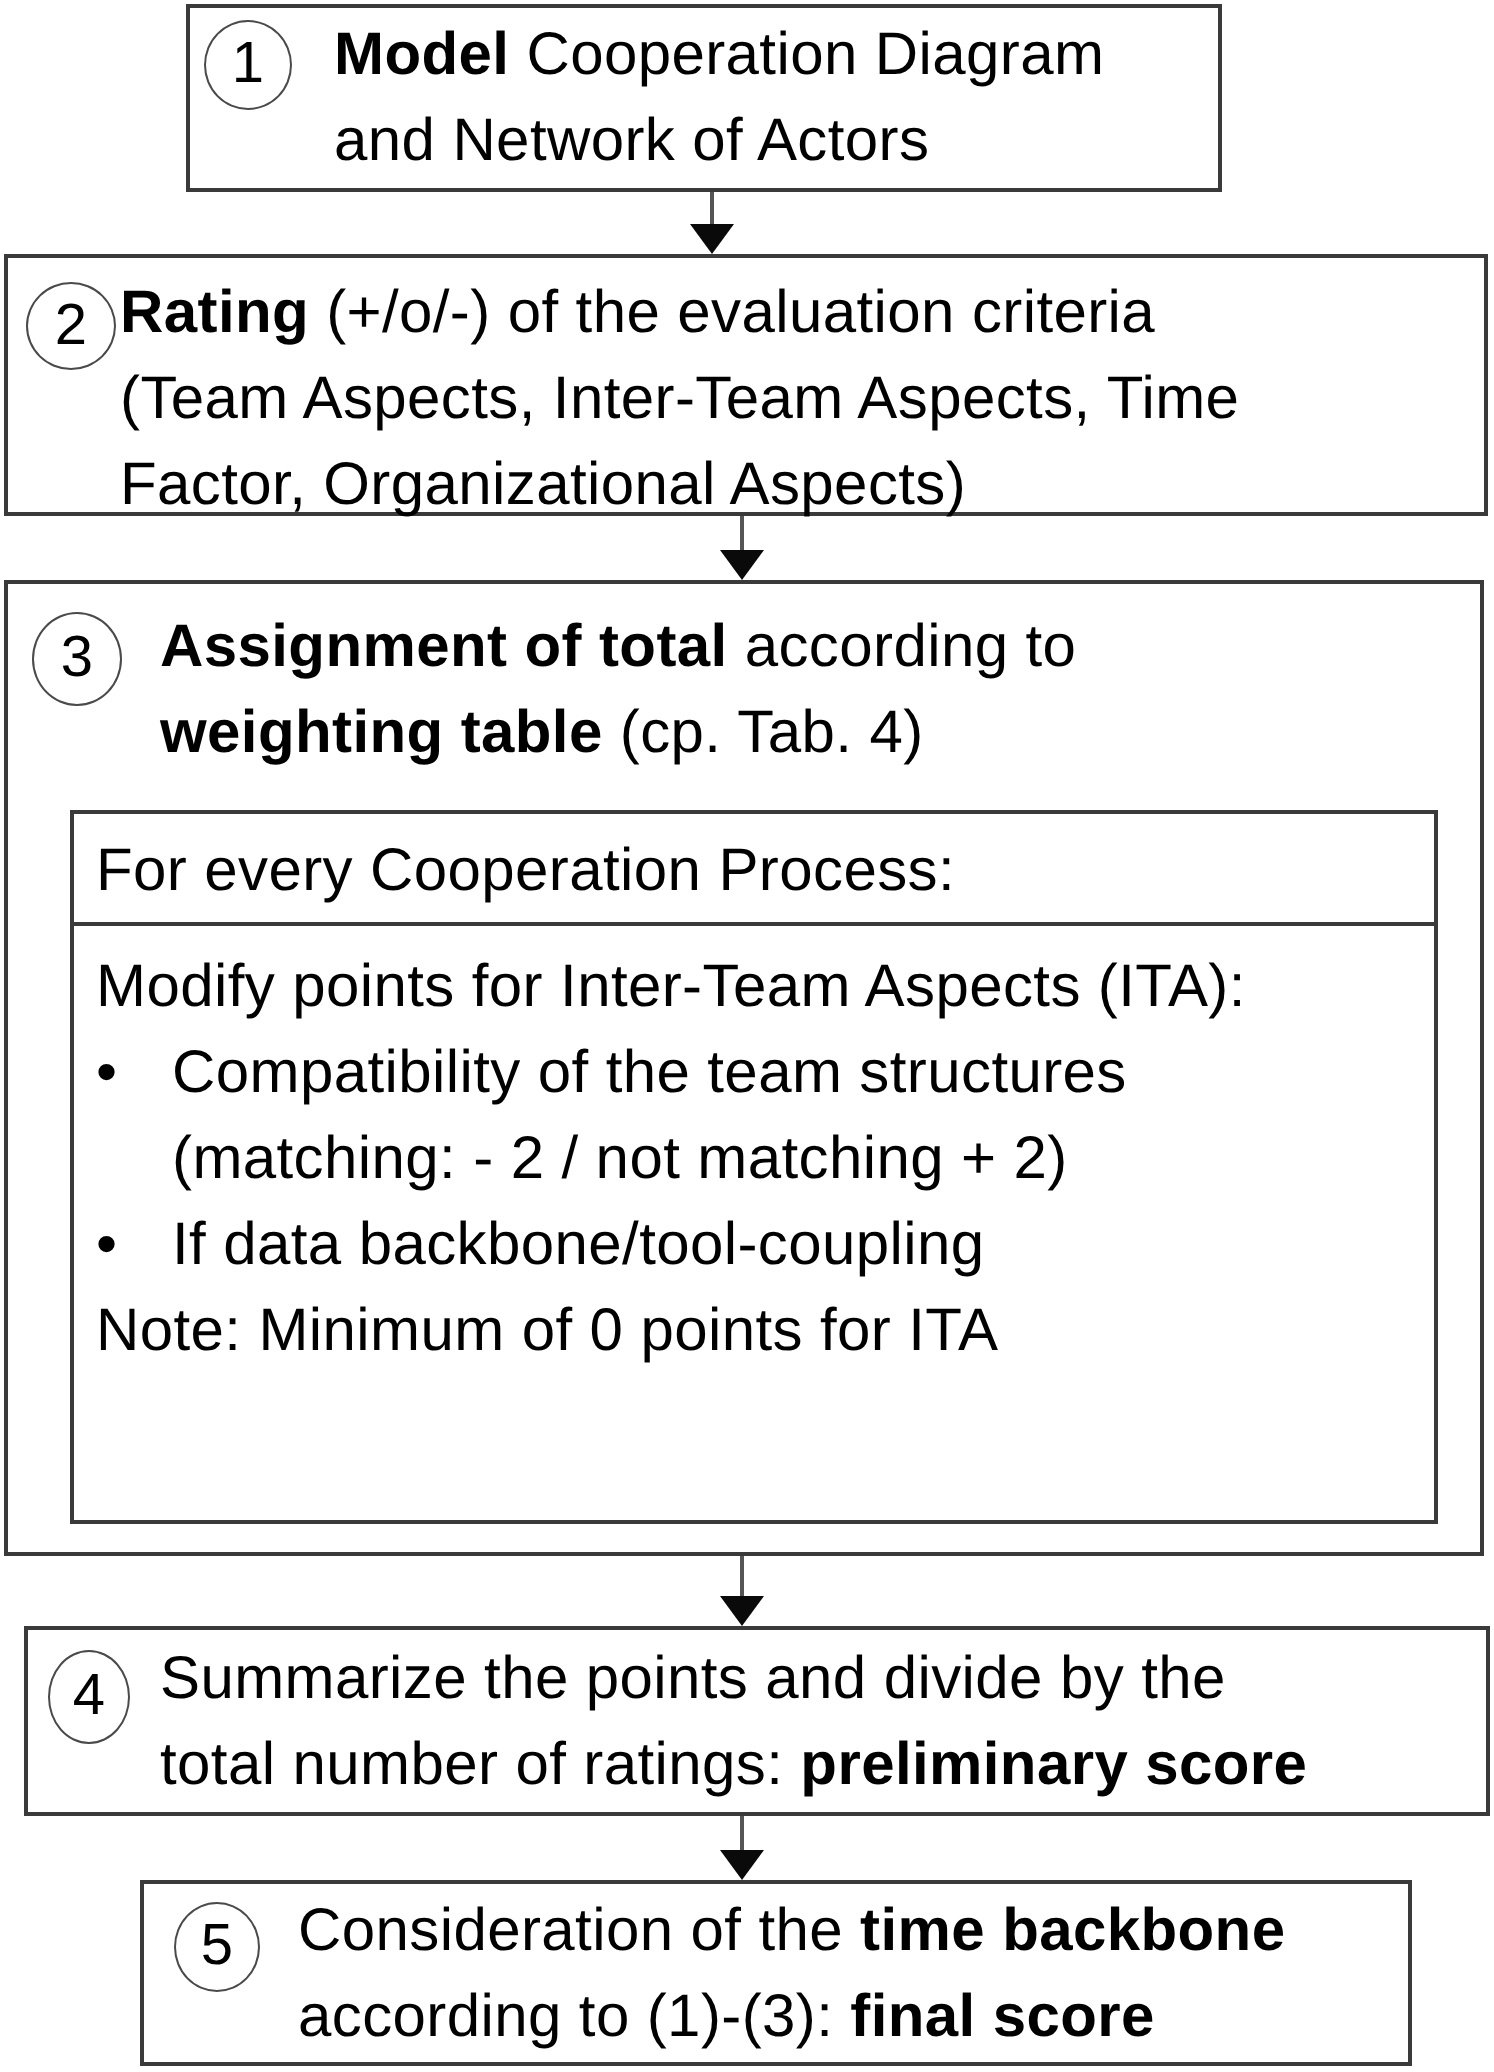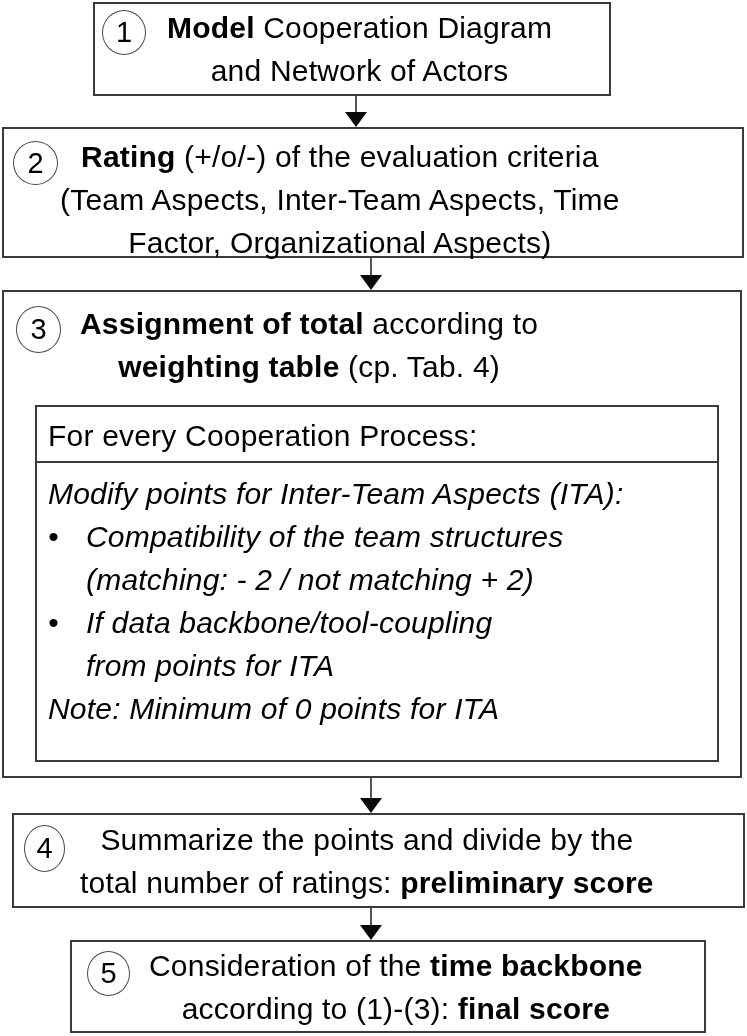--- a/index.html
+++ b/index.html
@@ -33,21 +33,20 @@
     font-size: 29px;
     line-height: 1;
     background: #ffffff;
   }
   .txt {
     position: absolute;
     font-size: 30px;
     line-height: 43px;
     letter-spacing: 0.2px;
     white-space: nowrap;
-    text-align: center;
   }
   .b { font-weight: bold; }
   .arrow {
     position: absolute;
     width: 24px;
     display: flex;
     flex-direction: column;
     align-items: center;
   }
   .arrow .shaft {
@@ -77,21 +76,20 @@
     line-height: 43px;
     letter-spacing: 0.2px;
     white-space: nowrap;
   }
   .inner-body {
     padding: 9px 0 0 11px;
     font-size: 30px;
     line-height: 43px;
     letter-spacing: 0.2px;
     white-space: nowrap;
-    font-style: italic;
   }
   .bullet-row .bullet {
     display: inline-block;
     width: 38px;
   }
   .indent { margin-left: 38px; }
 </style>
 </head>
 <body>
 
@@ -137,21 +135,20 @@
       <div><span class="b">weighting table</span><span> (cp. Tab. 4)</span></div>
     </div>
 
     <div class="inner-box" style="left:31px; top:113px; width:684px; height:357px;">
       <div class="inner-header">For every Cooperation Process:</div>
       <div class="inner-body">
         <div>Modify points for Inter-Team Aspects (ITA):</div>
         <div class="bullet-row"><span class="bullet">•</span><span>Compatibility of the team structures</span></div>
         <div class="indent">(matching: - 2 / not matching + 2)</div>
         <div class="bullet-row"><span class="bullet">•</span><span>If data backbone/tool-coupling</span></div>
-        <div class="indent">from points for ITA</div>
         <div>Note: Minimum of 0 points for ITA</div>
       </div>
     </div>
   </div>
 
   <div class="arrow" style="left:359px; top:778px; height:35px;">
     <div class="shaft"></div>
     <div class="head"></div>
   </div>
 

